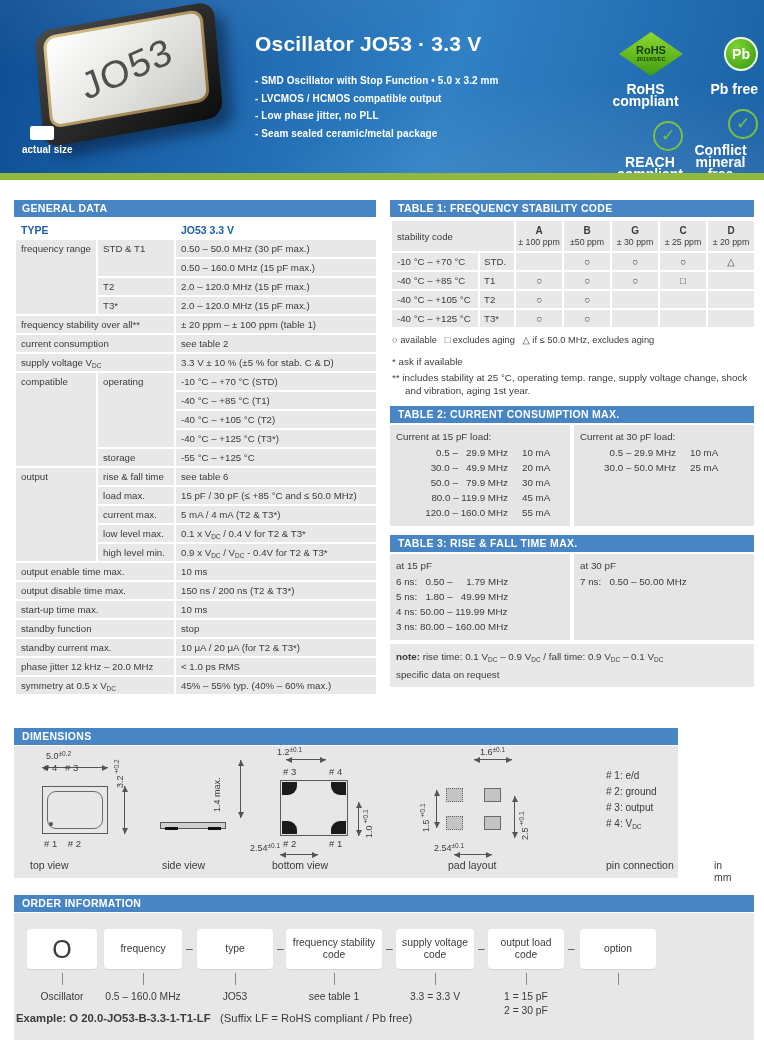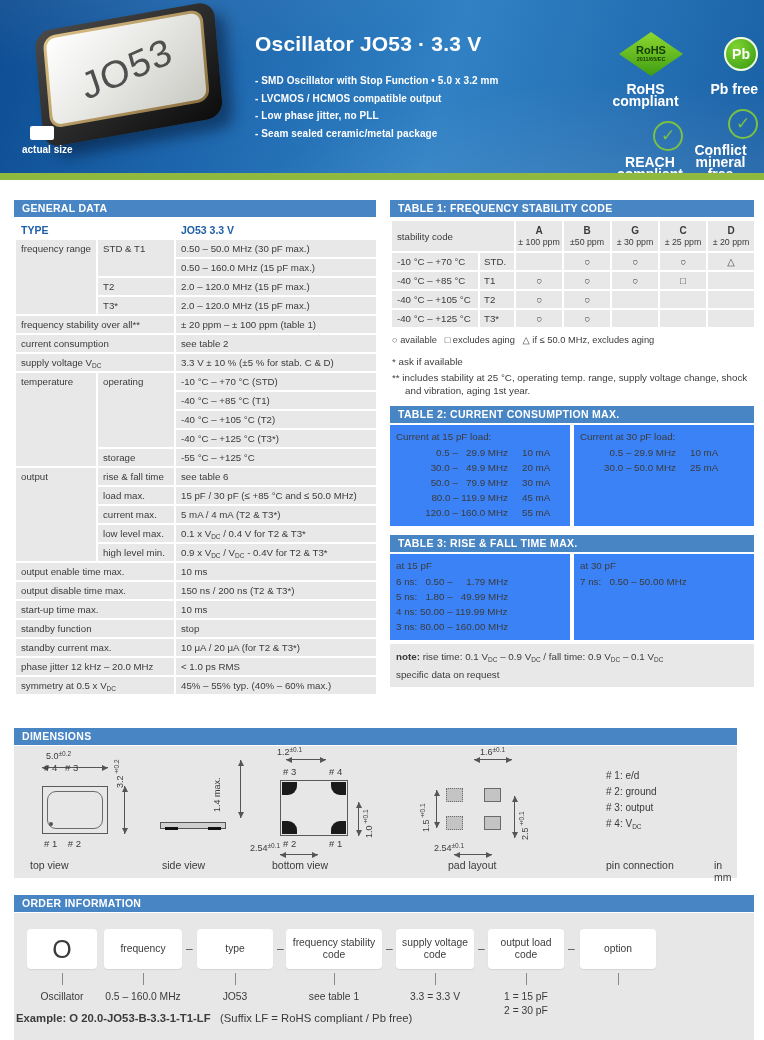--- a/index.html
+++ b/index.html
@@ -70,31 +70,31 @@
   td.temp { padding-left:5px; }
   td.ttype { padding-left:4px; }
   td.sym { text-align:center; font-size:11px; }
   .code-letter { font-weight:bold; font-size:10px; line-height:13px; }
   .code-ppm { font-size:8.8px; line-height:11px; }
   .legend { font-size:9.3px; margin:5px 0 10px 2px; white-space:pre; }
   .note-block { margin-left:2px; font-size:9.8px; line-height:13px; }
   .note-block p { padding-left:13px; text-indent:-13px; margin-bottom:3px; }
   
   .panels { display:flex; gap:4px; margin-top:2px; }
-  .panel { background:#3b82f6; padding:4px 6px 6px 6px; font-size:9.8px; }
+  .panel { background:#e5e5e5; padding:4px 6px 6px 6px; font-size:9.8px; }
   .panel .ptitle { line-height:16px; }
   .p-left { width:180px; }
   .p-right { width:180px; }
   .t2row { line-height:15px; display:flex; }
   .t2row .rng { width:112px; text-align:right; white-space:pre; }
   .t2row .val { margin-left:14px; }
   .t3line { line-height:15px; white-space:pre; }
   .note-panel { background:#e8e8e8; margin-top:4px; padding:5px 6px; font-size:9.8px; line-height:15px; }
   
-  .dims { position:absolute; left:14px; top:728px; width:723px; }
+  .dims { position:absolute; left:14px; top:728px; width:664px; }
   .dims-body { position:relative; margin-top:1px; height:132px; background:#e7e7e7; font-size:9.5px; }
   .dimlab { position:absolute; font-size:9px; color:#3b3b3b; white-space:nowrap; }
   .vert { writing-mode:vertical-rl; transform:rotate(180deg); }
   .caption { position:absolute; font-size:10.5px; color:#3b3b3b; }
   .dimh { position:absolute; height:0; border-top:1px solid #555; }
   .dimh::before { content:""; position:absolute; left:0; top:-3.5px; border-style:solid;
     border-width:3px 6px 3px 0; border-color:transparent #555 transparent transparent; }
   .dimh::after { content:""; position:absolute; right:0; top:-3.5px; border-style:solid;
     border-width:3px 0 3px 6px; border-color:transparent transparent transparent #555; }
   .dimv { position:absolute; width:0; border-left:1px solid #555; }
@@ -215,21 +215,21 @@
           </tr>
       <tr>
             <td colspan="2">current consumption</td>
           <td>see table 2</td>
           </tr>
       <tr>
             <td colspan="2">supply voltage V<sub>DC</sub></td>
           <td>3.3 V ± 10 % (±5 % for stab. C &amp; D)</td>
           </tr>
       <tr>
-        <td rowspan="5" style="vertical-align:top;padding-top:3px">temperature</td>
+        <td rowspan="5" style="vertical-align:top;padding-top:3px">compatible</td>
         <td rowspan="4" style="vertical-align:top;padding-top:3px">operating</td>
         <td>-10 °C – +70 °C (STD)</td>
       </tr>
       <tr>
             <td>-40 °C – +85 °C (T1)</td>
           </tr>
       <tr>
             <td>-40 °C – +105 °C (T2)</td>
           </tr>
       <tr>

